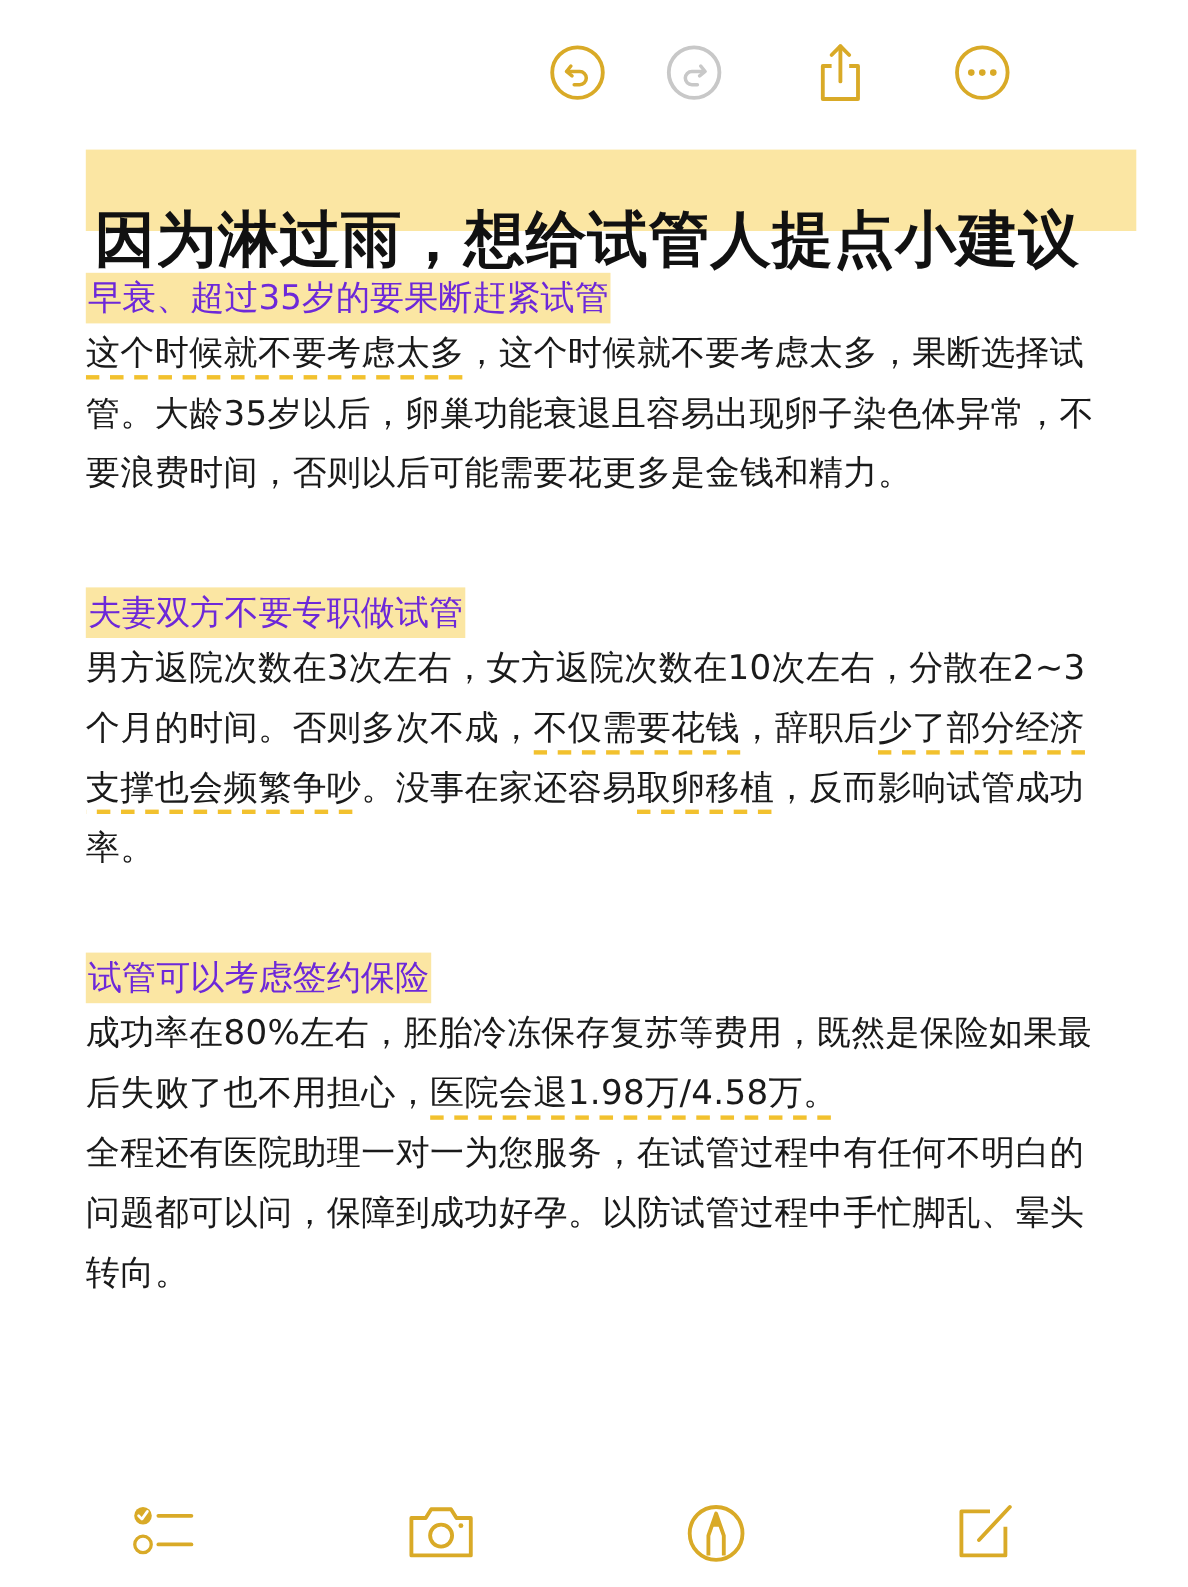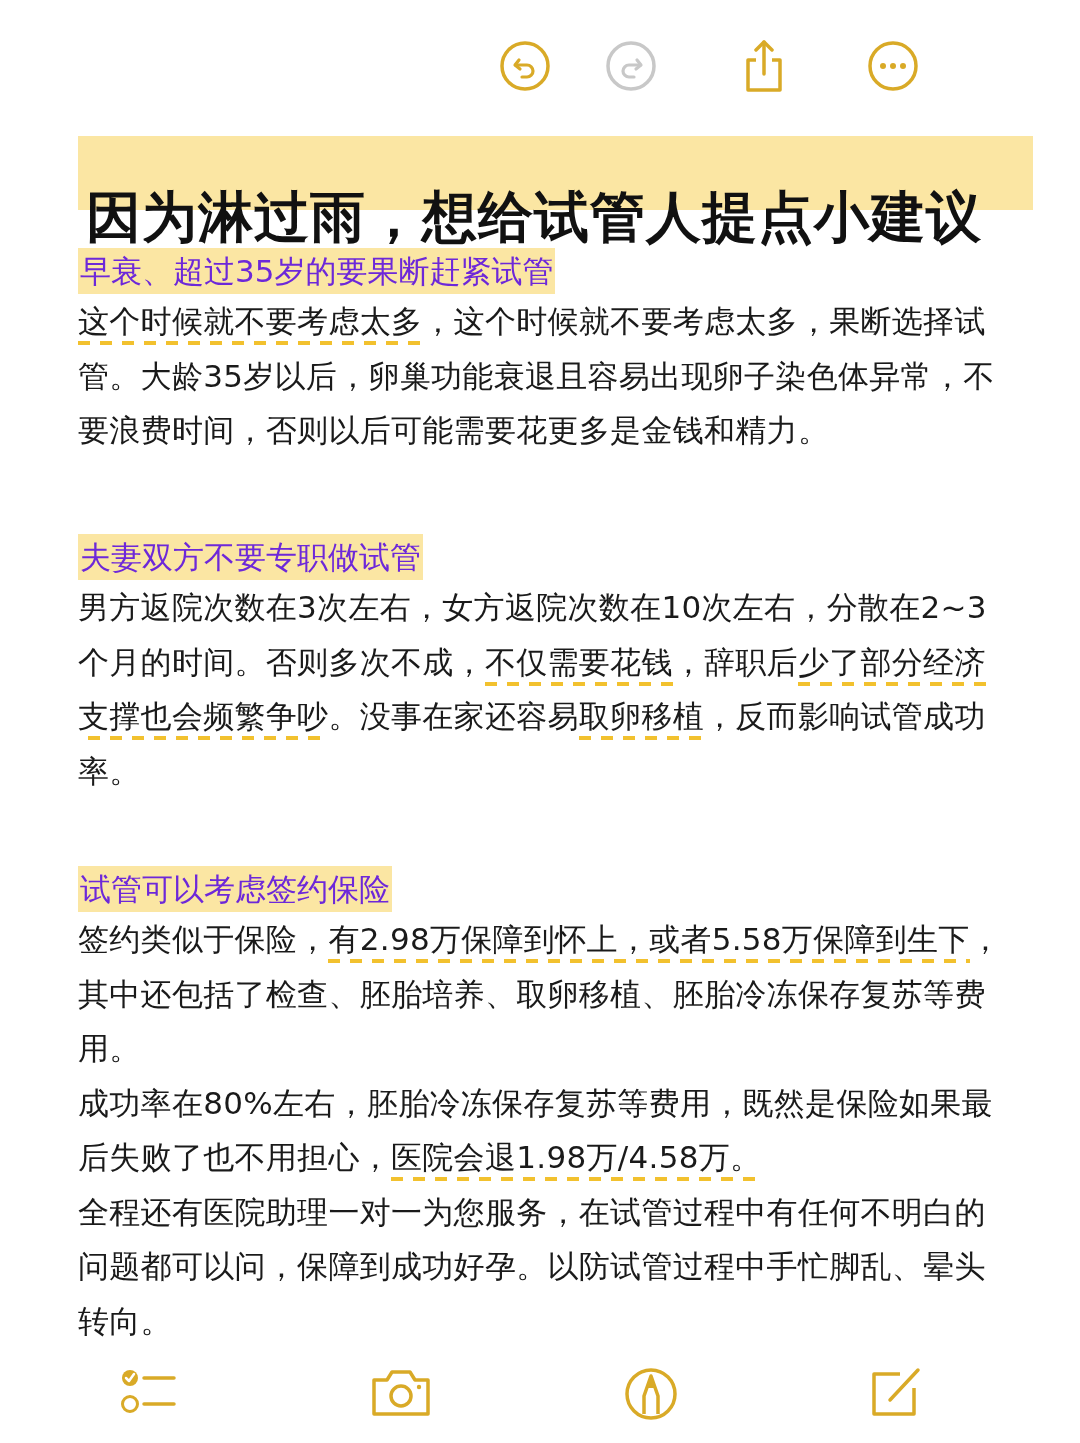--- a/index.html
+++ b/index.html
@@ -72,21 +72,20 @@
   <p class="para"><span class="ul">这个时候就不要考虑太多</span><span>，这个时候就不要考虑太多，果断选择试管。大龄35岁以后，卵巢功能衰退且容易出现卵子染色体异常，不要浪费时间，否则以后可能需要花更多是金钱和精力。</span></p>
 </div>
 
 <div class="section" style="top:534px">
   <div class="heading">夫妻双方不要专职做试管</div>
   <p class="para"><span>男方返院次数在3次左右，女方返院次数在10次左右，分散在2~3个月的时间。否则多次不成，</span><span class="ul">不仅需要花钱</span><span>，辞职后</span><span class="ul">少了部分经济支撑也会频繁争吵</span><span>。没事在家还容易</span><span class="ul">取卵移植</span><span>，反而影响试管成功率。</span></p>
 </div>
 
 <div class="section" style="top:866px">
   <div class="heading">试管可以考虑签约保险</div>
-  <p class="para"><span>签约类似于保险，</span><span class="ul">有2.98万保障到怀上，或者5.58万保障到生下</span><span>，其中还包括了检查、胚胎培养、取卵移植、胚胎冷冻保存复苏等费用。</span></p>
   <p class="para"><span>成功率在80%左右，胚胎冷冻保存复苏等费用，既然是保险如果最后失败了也不用担心，</span><span class="ul">医院会退1.98万/4.58万。</span></p>
   <p class="para"><span>全程还有医院助理一对一为您服务，在试管过程中有任何不明白的问题都可以问，保障到成功好孕。以防试管过程中手忙脚乱、晕头转向。</span></p>
 </div>
 
 <div class="bottombar">
   <div class="bb-icon" style="left:118px">
     <svg viewBox="0 0 62 56">
       <circle cx="12" cy="14" r="8" fill="#d9aa27"></circle>
       <polyline points="8,14 11,17 16,10" fill="none" stroke="#fff" stroke-width="2.5" stroke-linecap="round" stroke-linejoin="round"></polyline>
       <line x1="26" y1="14" x2="56" y2="14" stroke="#d9aa27" stroke-width="3.5" stroke-linecap="round"></line>

